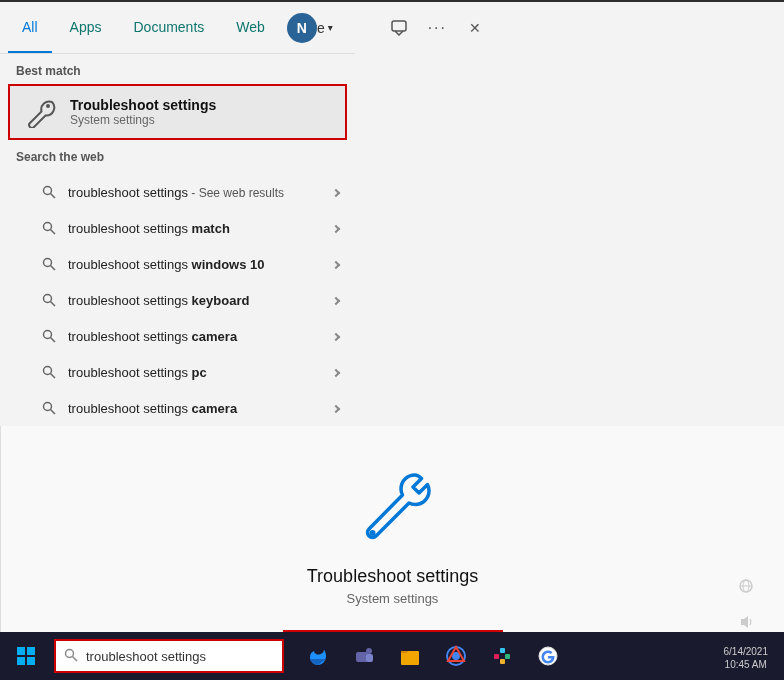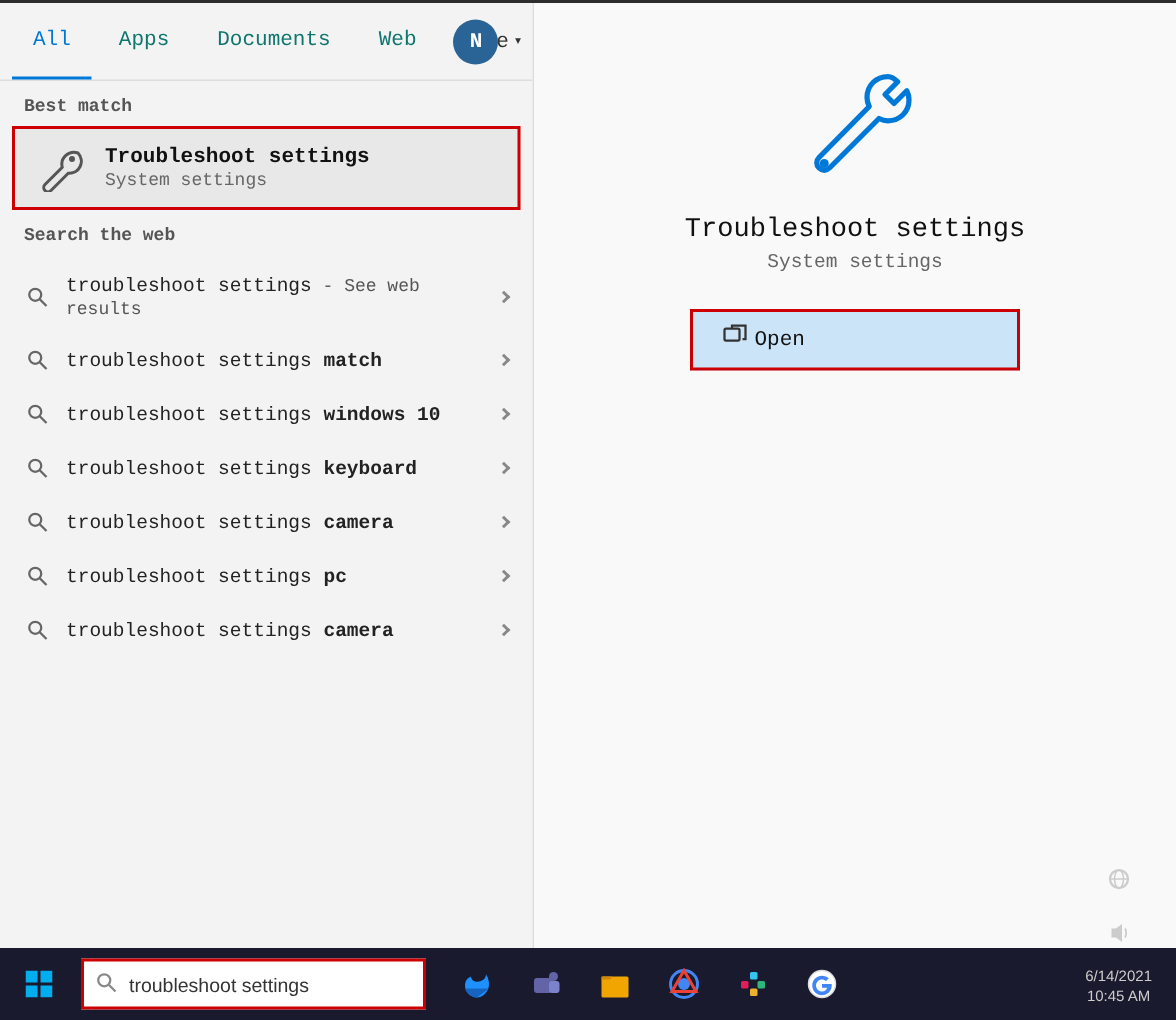--- a/index.html
+++ b/index.html
@@ -14,21 +14,21 @@
 
     
     .search-popup {
       position: absolute;
       left: 0;
       bottom: 48px;
       width: 784px;
       height: 630px;
       background: #f3f3f3;
       display: flex;
-      font-family: Liberation Mono, monospace;
+      flex-direction: column;
     }
 
     
     .left-panel {
       width: 355px;
       height: 100%;
       background: #f3f3f3;
       display: flex;
       flex-direction: column;
     }
@@ -114,20 +114,21 @@
     .best-match-subtitle {
       font-size: 12px;
       color: #666;
     }
 
     
     .search-results {
       flex: 1;
       overflow-y: auto;
       padding-top: 4px;
+      padding-left: 24px;
     }
 
     .result-item {
       display: flex;
       align-items: center;
       padding: 9px 16px;
       cursor: pointer;
       gap: 10px;
       position: relative;
     }

